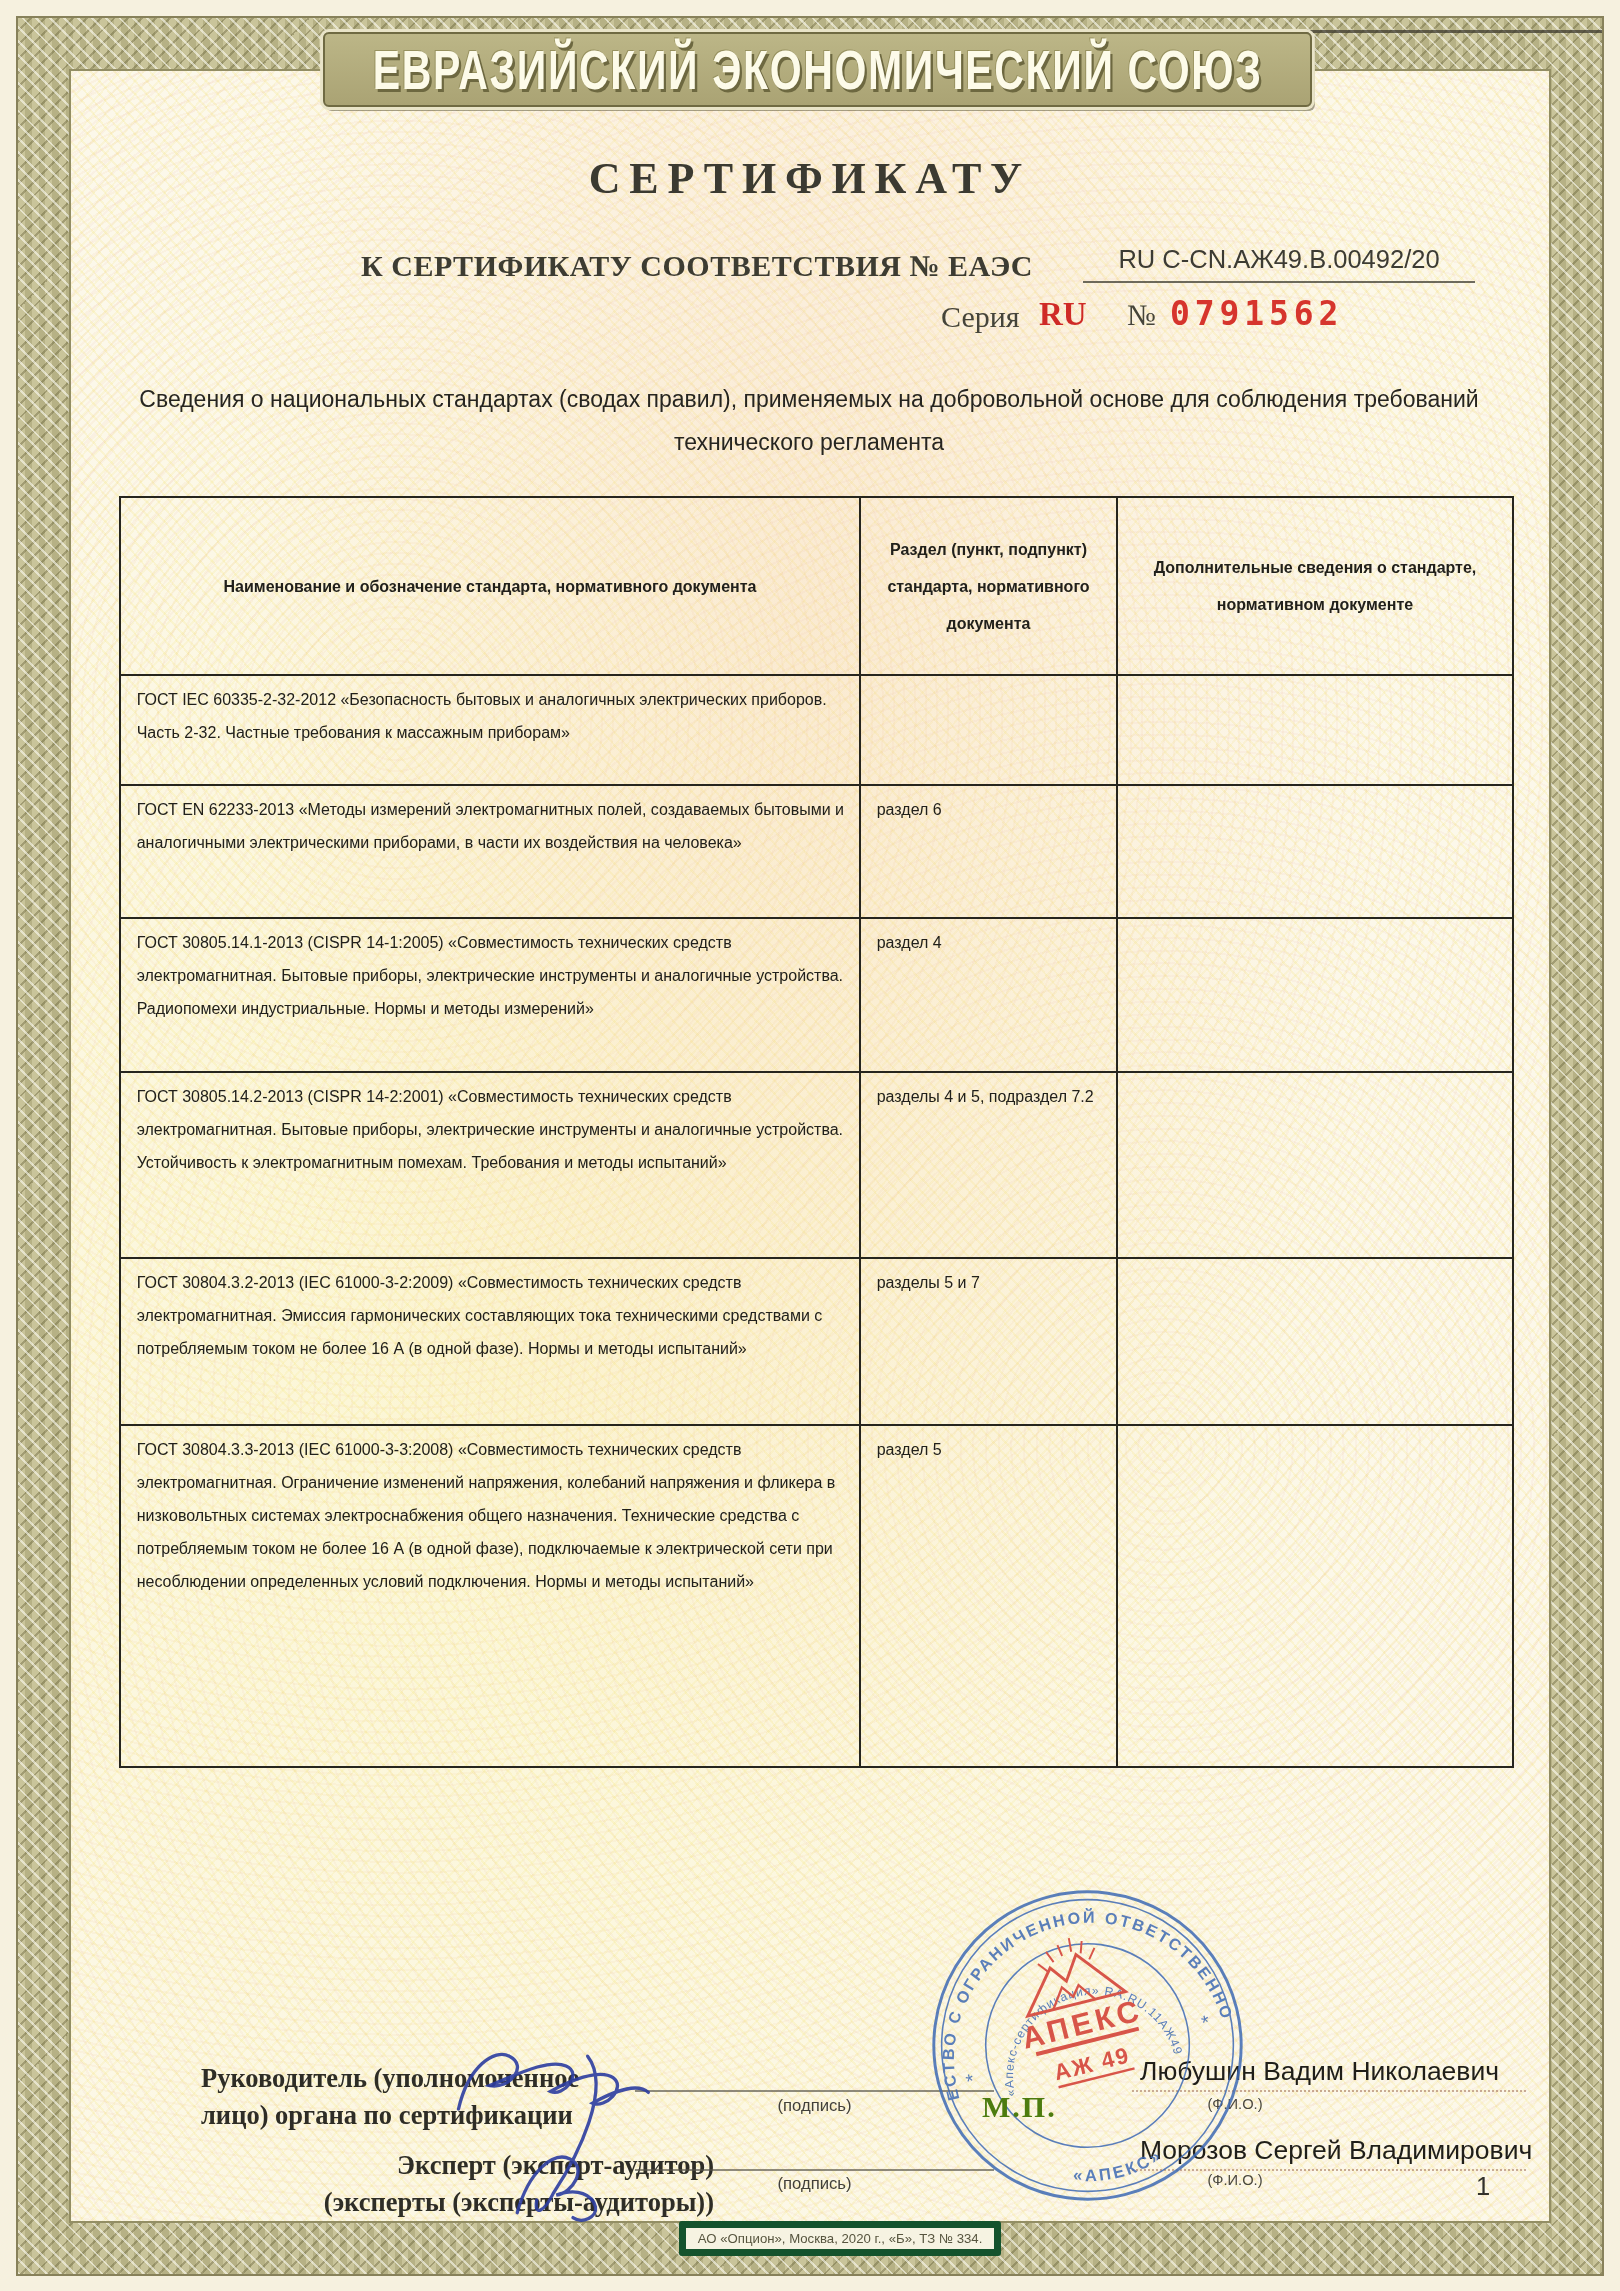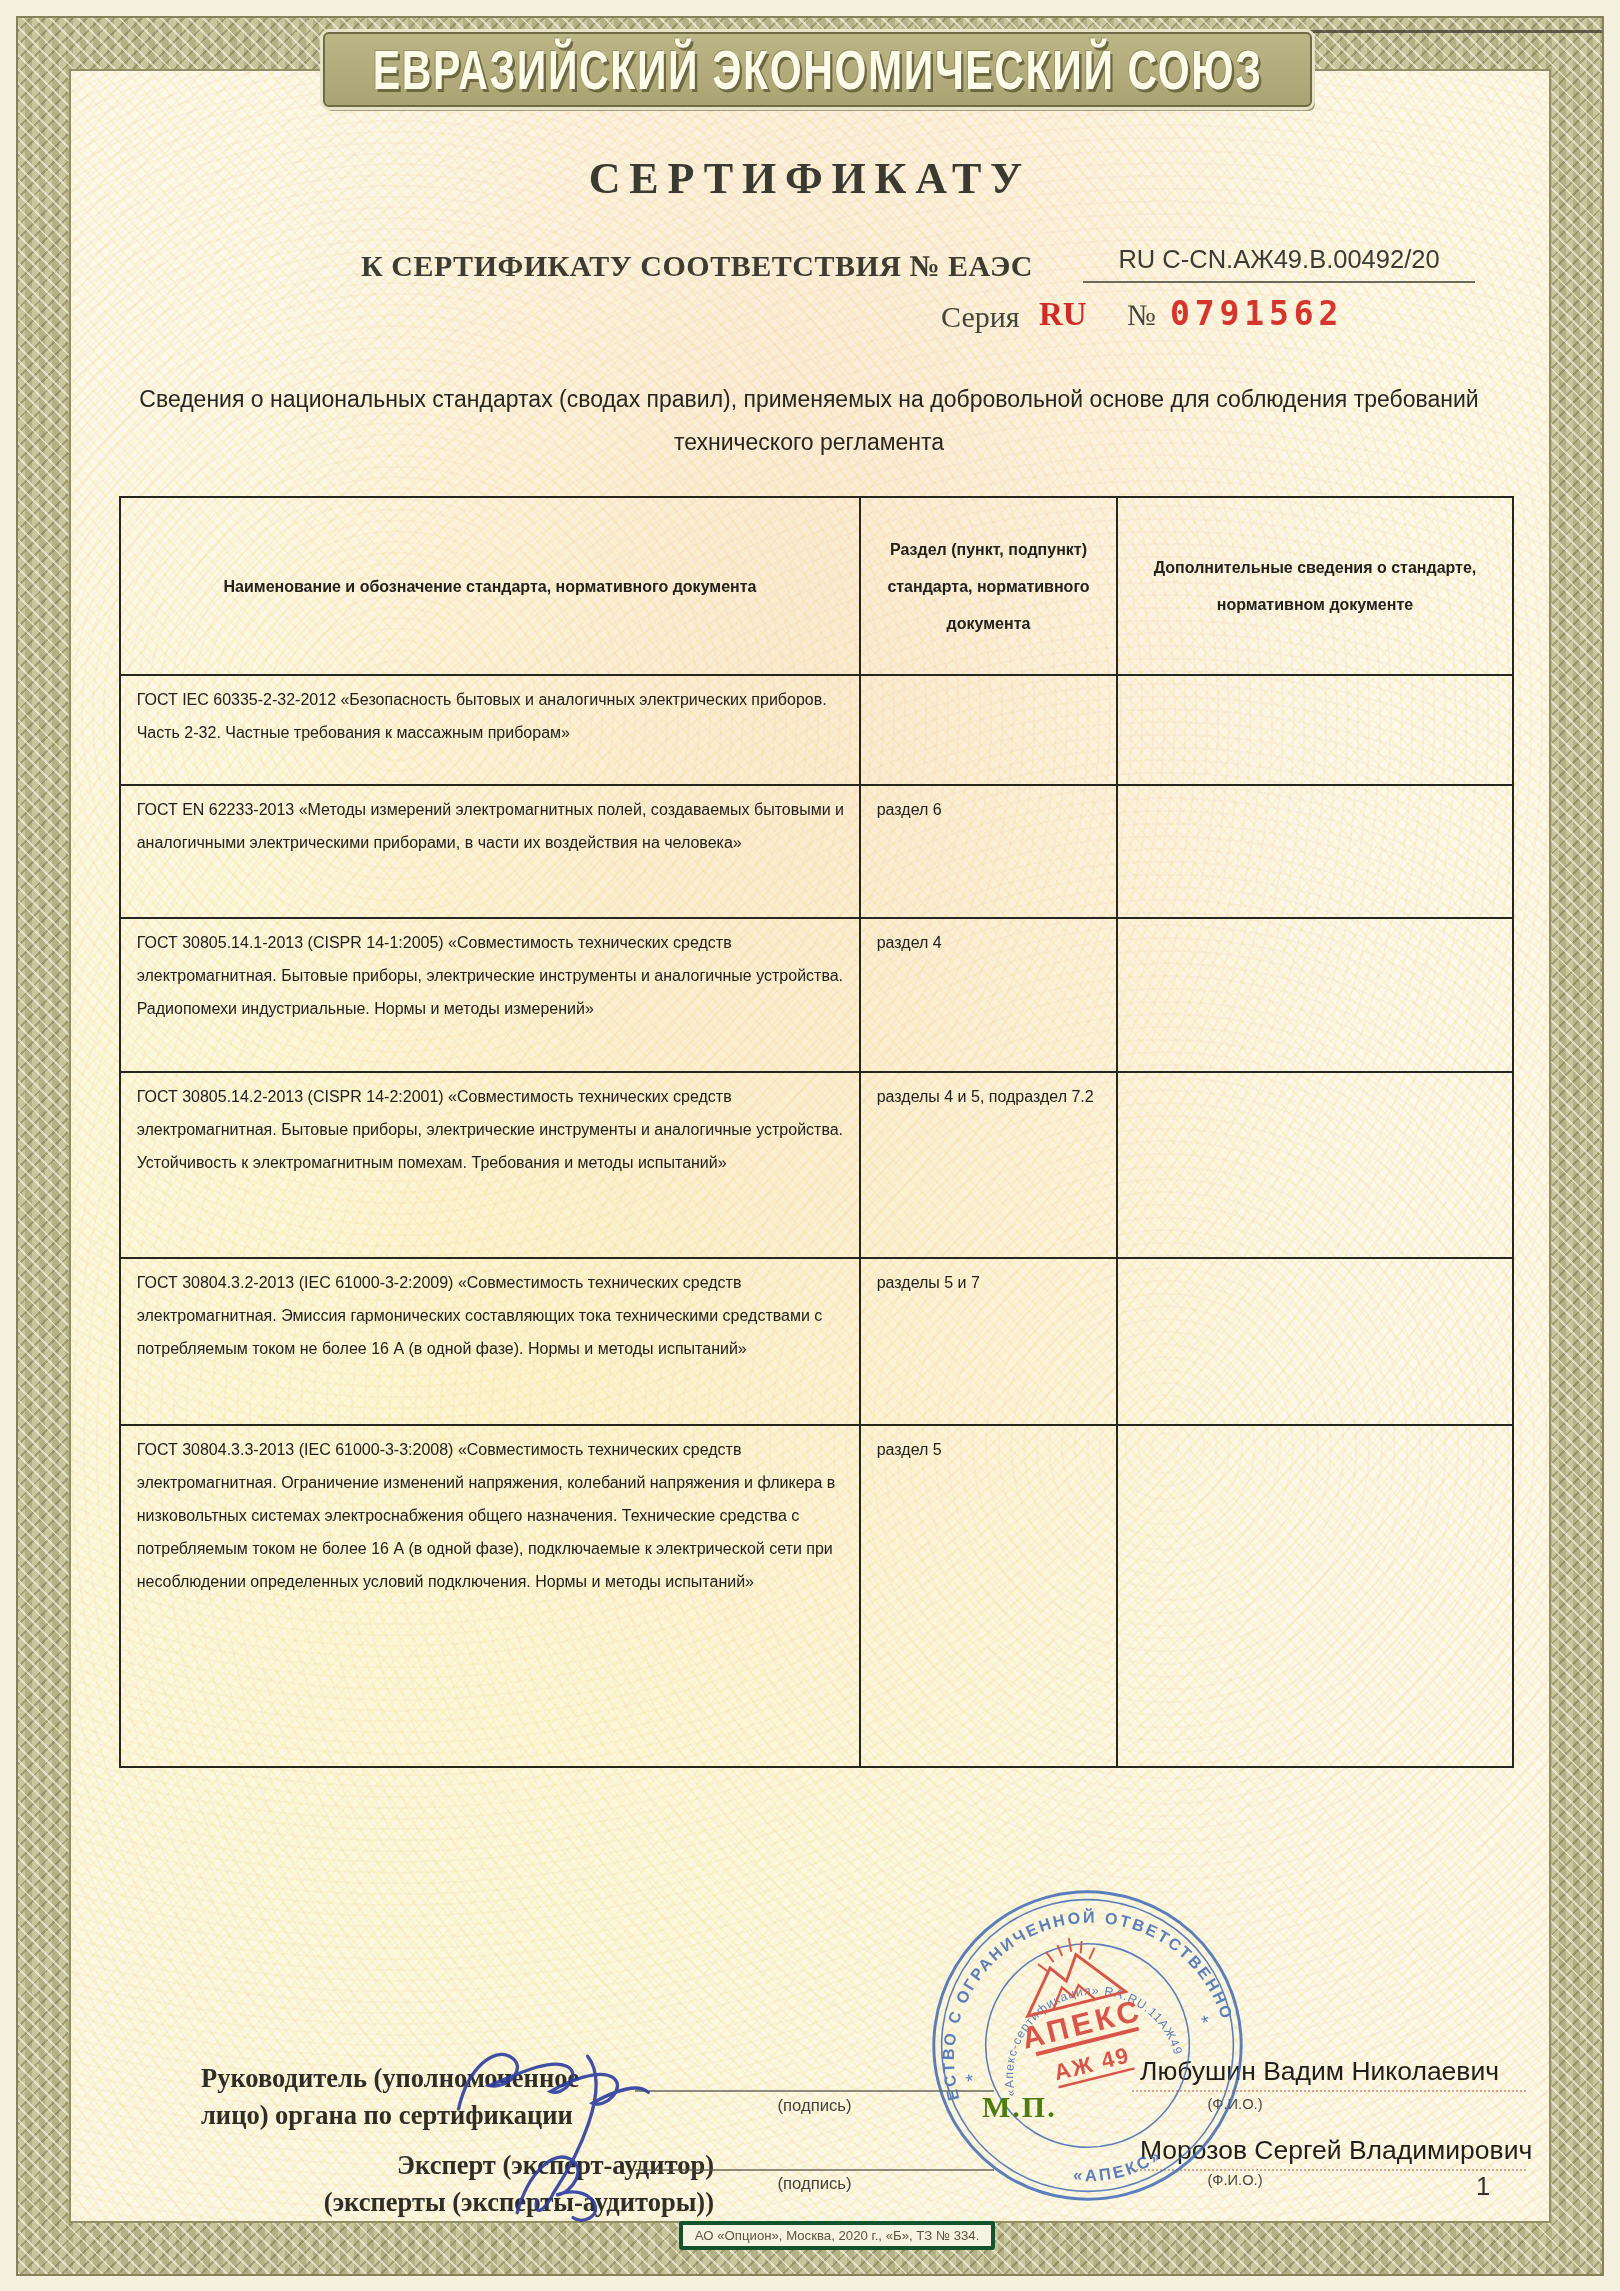--- a/index.html
+++ b/index.html
@@ -91,21 +91,21 @@
   }
   .sig-line{position:absolute;z-index:3;border-bottom:2px solid rgba(85,82,70,.65);}
   .sig-caption{position:absolute;z-index:3;font-size:16.7px;color:#42403a;text-align:center;}
   .signer-name{position:absolute;z-index:4;font-size:26.5px;color:#1f1e19;white-space:nowrap;}
   .fio-caption{position:absolute;z-index:4;font-size:14.7px;color:#4a483f;text-align:center;}
   .name-line{position:absolute;z-index:3;border-bottom:2px dotted rgba(150,95,70,.5);}
   .mp-label{position:absolute;left:982px;top:2090px;z-index:6;font-family:"Liberation Serif",serif;font-weight:bold;font-size:30px;color:#4d7c0f;letter-spacing:2px;}
   .page-number{position:absolute;left:1476px;top:2172px;z-index:4;font-size:25.5px;color:#32312b;}
   .print-info{
     position:absolute;left:679px;top:2221px;z-index:4;
-    background:#f6f3e2;border:4px solid #14532d;border-radius:2.9px;
+    background:#f6f3e2;border:7px solid #14532d;border-radius:2.9px;
     padding:2.9px 11.8px;font-size:13.2px;color:#57553f;white-space:nowrap;
   }
   .stamp-svg{position:absolute;left:926px;top:1884px;z-index:5;opacity:.85;}
   .autograph-svg{position:absolute;left:421px;top:2019px;z-index:6;}
 </style>
 </head>
 <body>
 
 <div class="frame-band"></div>
 <div class="page-inner"></div>

